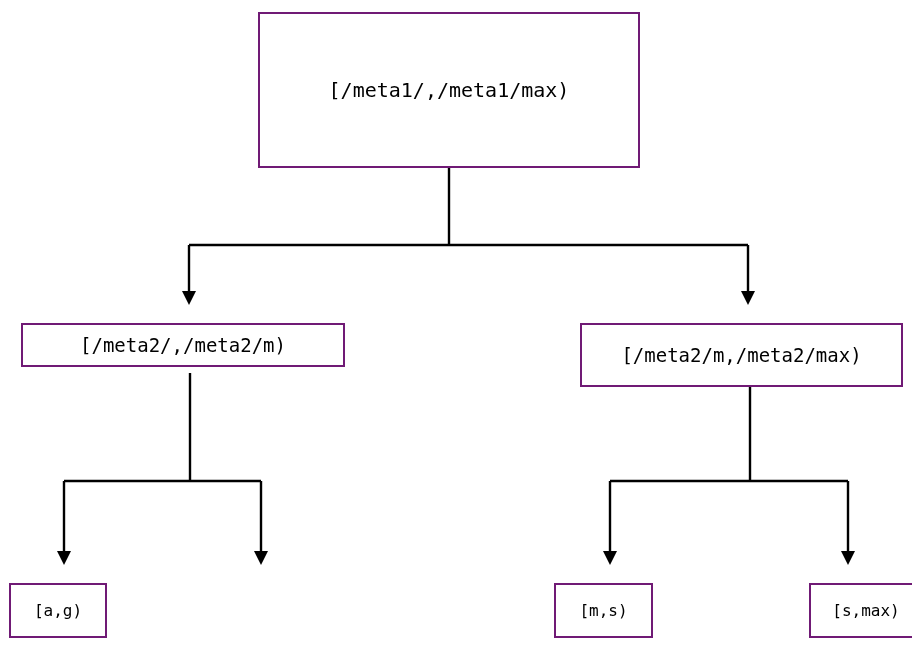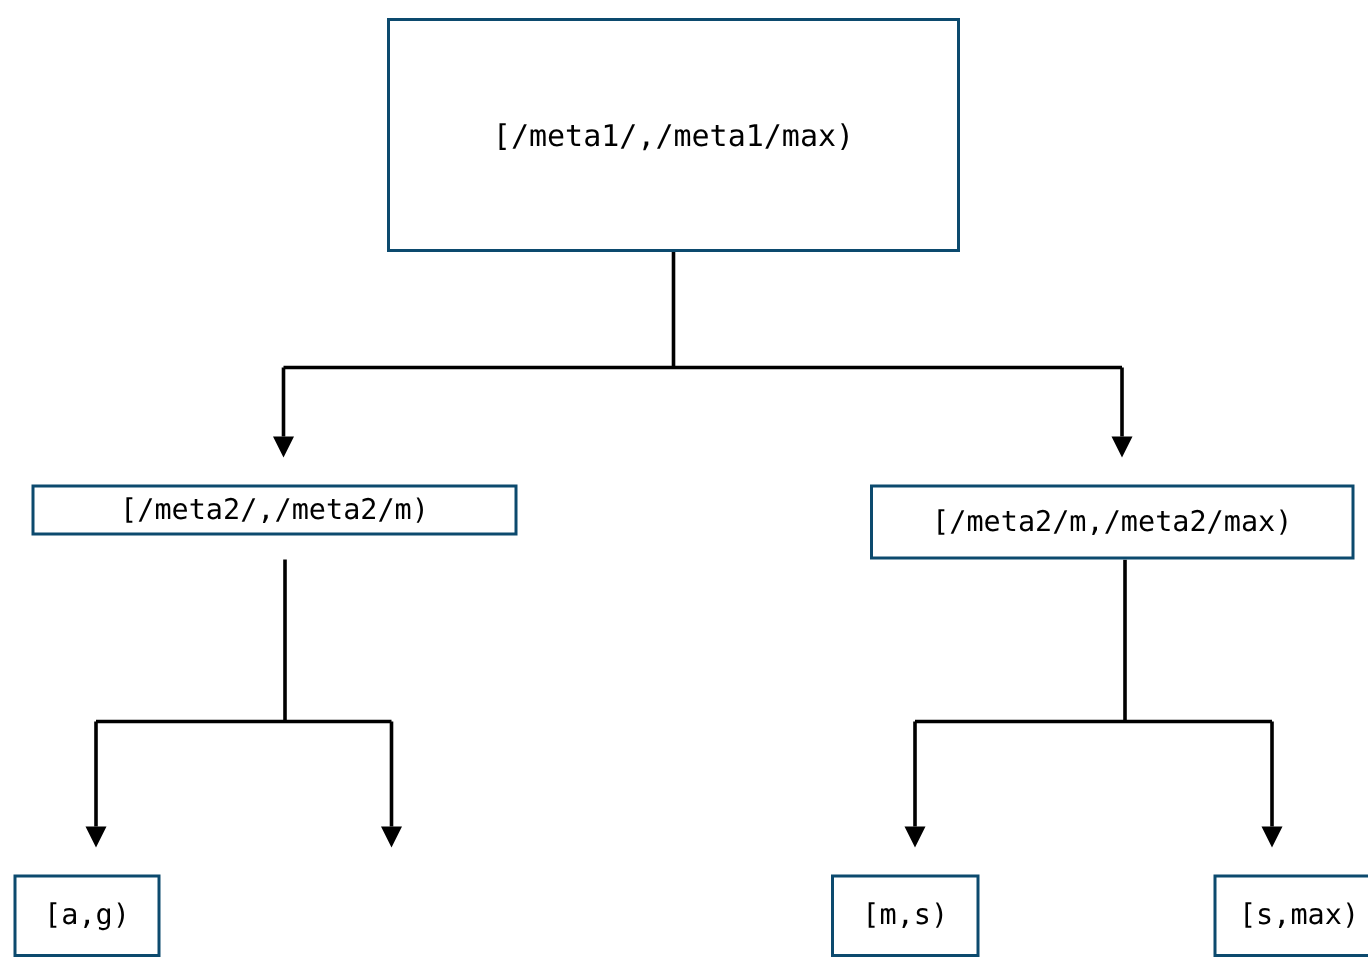--- a/index.html
+++ b/index.html
@@ -28,21 +28,21 @@
     left: 0;
     top: 0;
     width: 912px;
     height: 652px;
     pointer-events: none;
   }
   .node {
     position: absolute;
     box-sizing: border-box;
     background: #ffffff;
-    border: 2px solid #0c4a6e;
+    border: 2px solid #701a75;
     display: flex;
     align-items: center;
     justify-content: center;
     color: #000000;
     line-height: 1;
     white-space: pre;
     letter-spacing: 0px;
   }
   .node-label {
     display: block;
@@ -52,35 +52,35 @@
     left: 258px;
     top: 12px;
     width: 382px;
     height: 156px;
     font-size: 20px;
   }
   .node-mid-left {
     left: 21px;
     top: 323px;
     width: 324px;
-    height: 34px;
+    height: 44px;
     font-size: 19px;
   }
   .node-mid-right {
     left: 580px;
     top: 323px;
     width: 323px;
-    height: 50px;
+    height: 64px;
     font-size: 19px;
     text-align: center;
   }
   .node-leaf {
     top: 583px;
     height: 55px;
-    font-size: 19px;
+    font-size: 16px;
   }
   .node-leaf-1 { left: 9px;   width: 98px; }
   .node-leaf-2 { left: 205px; width: 98px; }
   .node-leaf-3 { left: 554px; width: 99px; text-align: center; }
   .node-leaf-4 { left: 809px; width: 114px; align-items: center; }
 </style>
 </head>
 <body>
 
 <div id="diagram-canvas">

